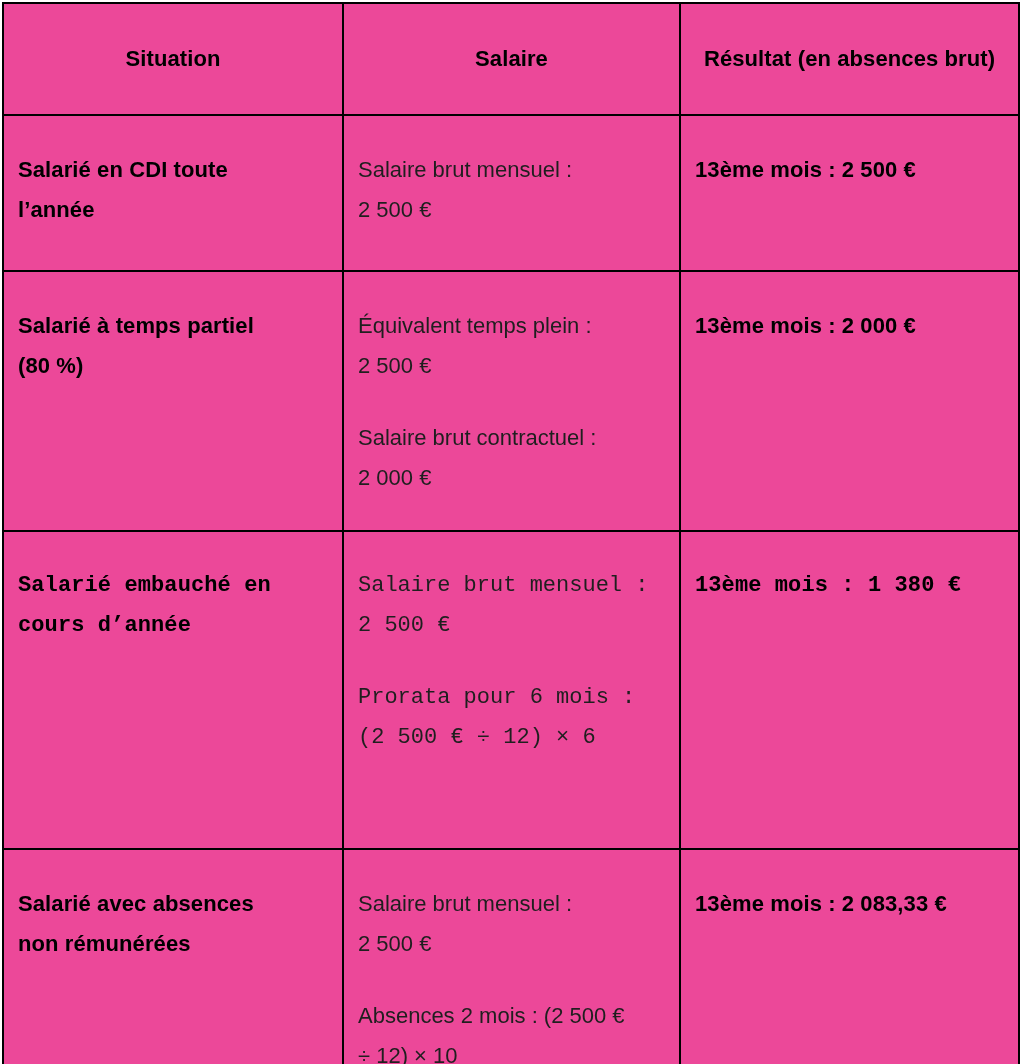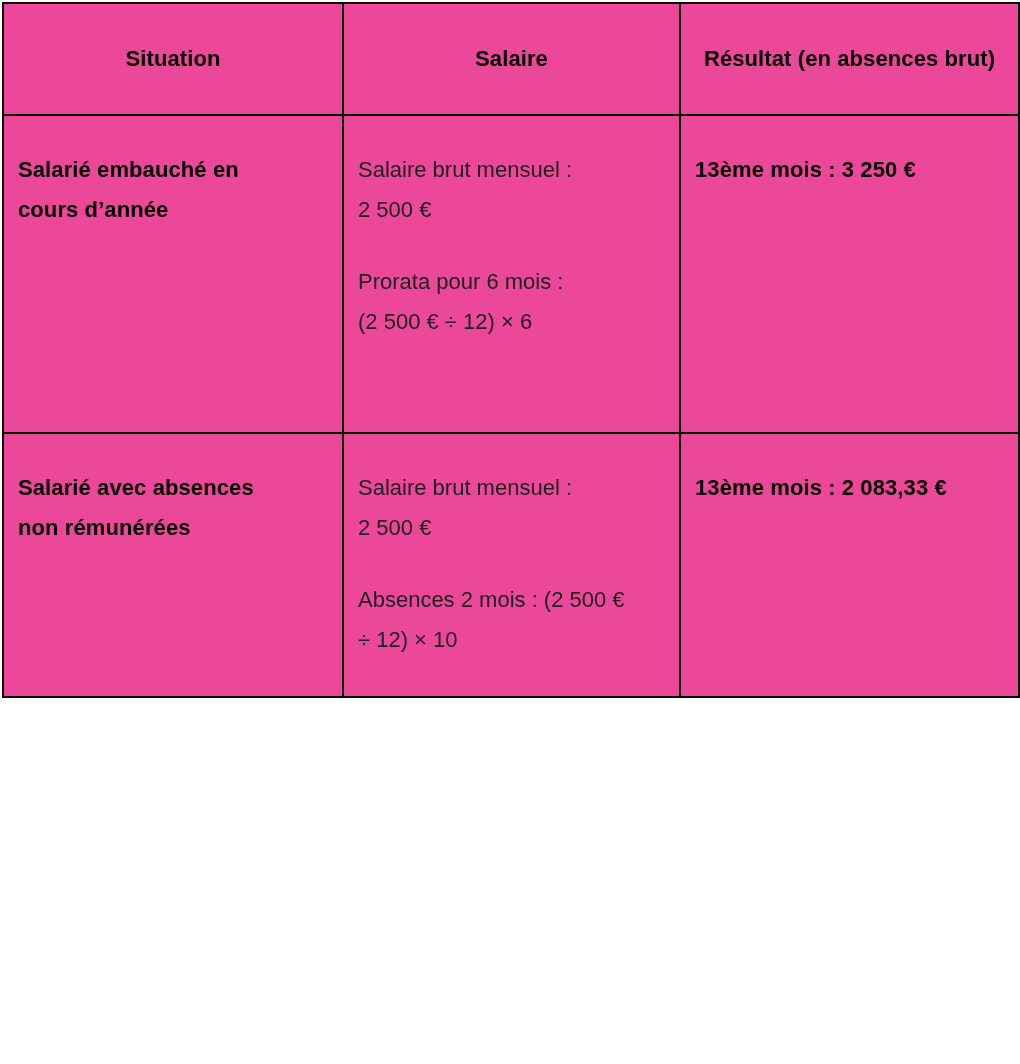--- a/index.html
+++ b/index.html
@@ -56,50 +56,70 @@
   }
   td.calcul .para {
     margin: 0 0 32px 0;
     white-space: pre-line;
   }
   td.calcul .para:last-child {
     margin-bottom: 0;
   }
   tr.row-1 { height: 156px; }
   tr.row-2 { height: 260px; }
-  tr.row-3 { height: 318px; }
+  tr.row-3 { height: 318px; font-family: Liberation Mono, monospace; }
   tr.row-4 { height: 264px; }
 </style>
 </head>
 <body>
 
 <table class="salary-table">
   <colgroup>
     <col style="width:340px">
     <col style="width:337px">
     <col style="width:339px">
   </colgroup>
   <thead>
     <tr>
       <th>Situation</th>
       <th>Salaire</th>
       <th>Résultat (en absences brut)</th>
     </tr>
   </thead>
   <tbody>
+    <tr class="row-1">
+      <td class="situation">Salarié en CDI toute
+l’année</td>
+      <td class="calcul">
+          <p class="para">Salaire brut mensuel :
+2 500 €</p>
+        </td>
+      <td class="resultat">13ème mois : 2 500 €</td>
+    </tr>
+    <tr class="row-2">
+      <td class="situation">Salarié à temps partiel
+(80 %)</td>
+      <td class="calcul">
+          <p class="para">Équivalent temps plein :
+2 500 €</p>
+          <p class="para">Salaire brut contractuel :
+2 000 €</p>
+        </td>
+      <td class="resultat">13ème mois : 2 000 €</td>
+    </tr>
     <tr class="row-3">
       <td class="situation">Salarié embauché en
 cours d’année</td>
       <td class="calcul">
           <p class="para">Salaire brut mensuel :
 2 500 €</p>
           <p class="para">Prorata pour 6 mois :
 (2 500 € ÷ 12) × 6</p>
         </td>
-      <td class="resultat">13ème mois : 3 250 €</td>
+      <td class="resultat">13ème mois : 1 380 €</td>
     </tr>
     <tr class="row-4">
       <td class="situation">Salarié avec absences
 non rémunérées</td>
       <td class="calcul">
           <p class="para">Salaire brut mensuel :
 2 500 €</p>
           <p class="para">Absences 2 mois : (2 500 €
 ÷ 12) × 10</p>
         </td>

